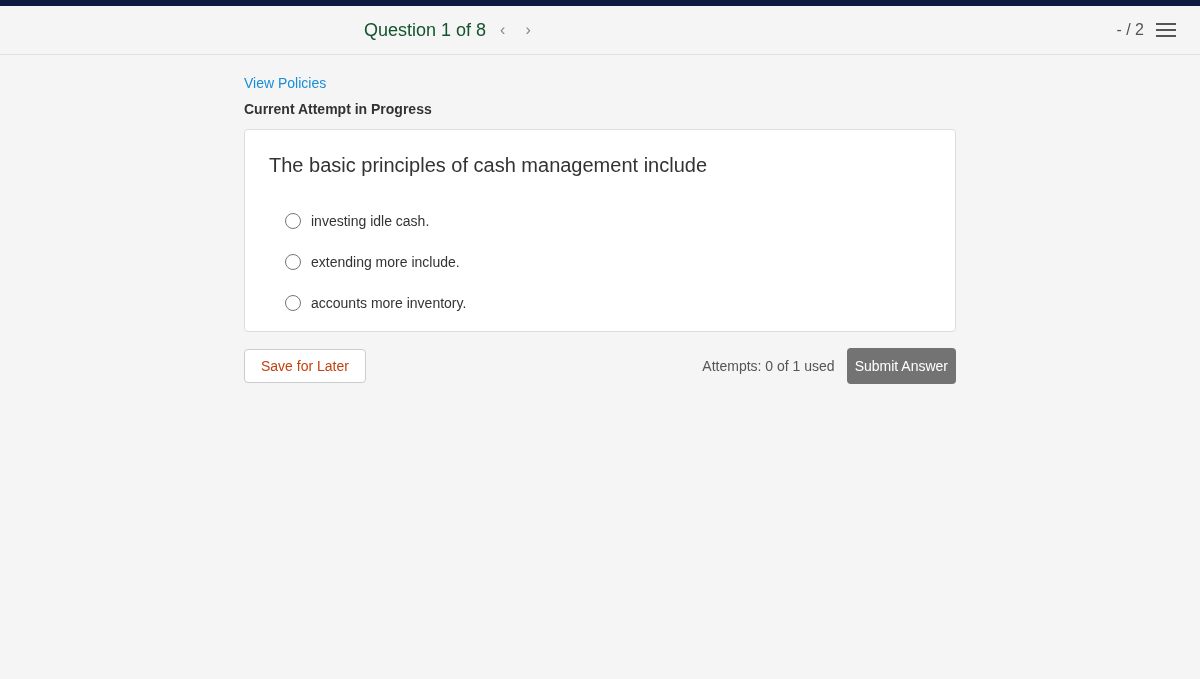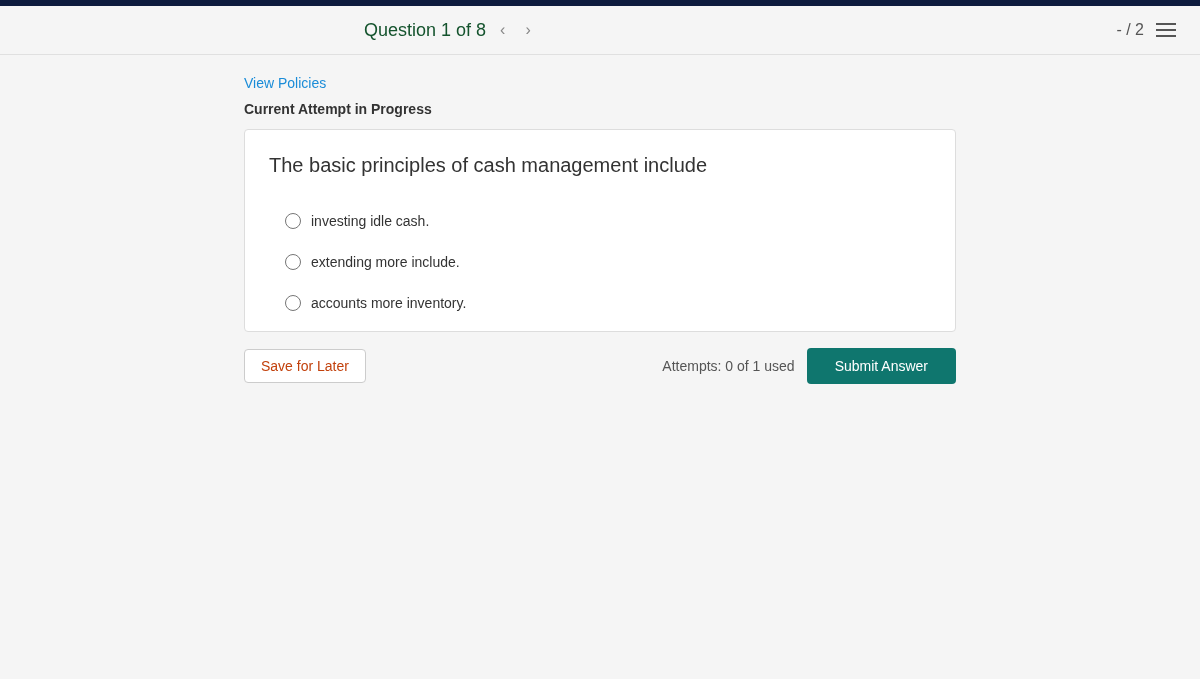--- a/index.html
+++ b/index.html
@@ -119,25 +119,25 @@
       font-size: 14px;
       color: #c2410c;
       cursor: pointer;
     }
     .attempts-info {
       font-size: 14px;
       color: #555;
       margin-right: 12px;
     }
     .submit-btn {
-      background-color: #0f766e;
+      background-color: #737373;
       color: #fff;
       border: none;
       border-radius: 4px;
-      padding: 10px 28px;
+      padding: 10px 8px;
       font-size: 14px;
       cursor: pointer;
     }
     .footer-right {
       display: flex;
       align-items: center;
     }
     
     .hamburger-icon {
       display: flex;

